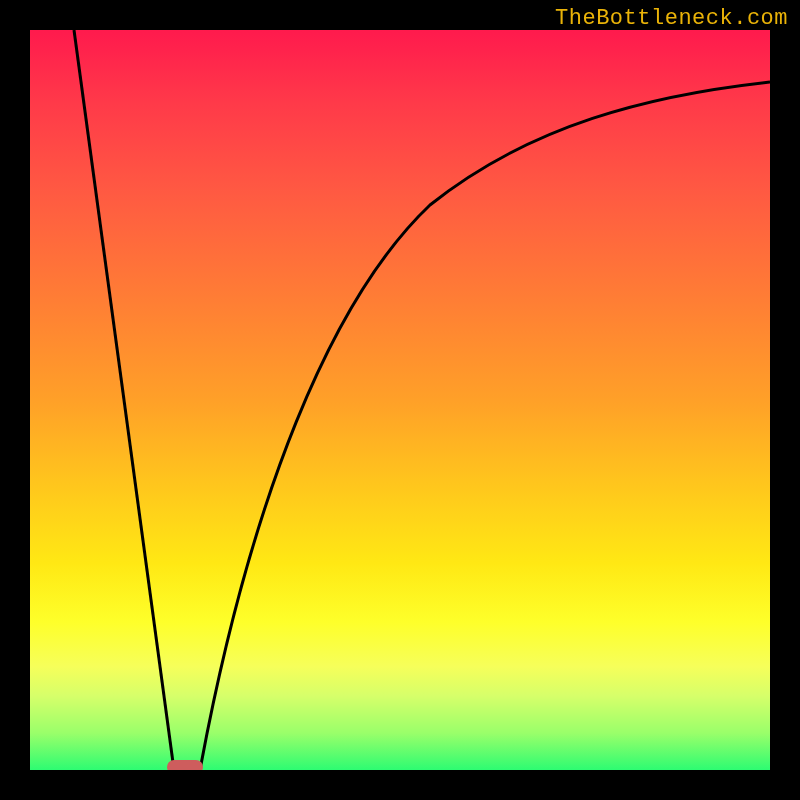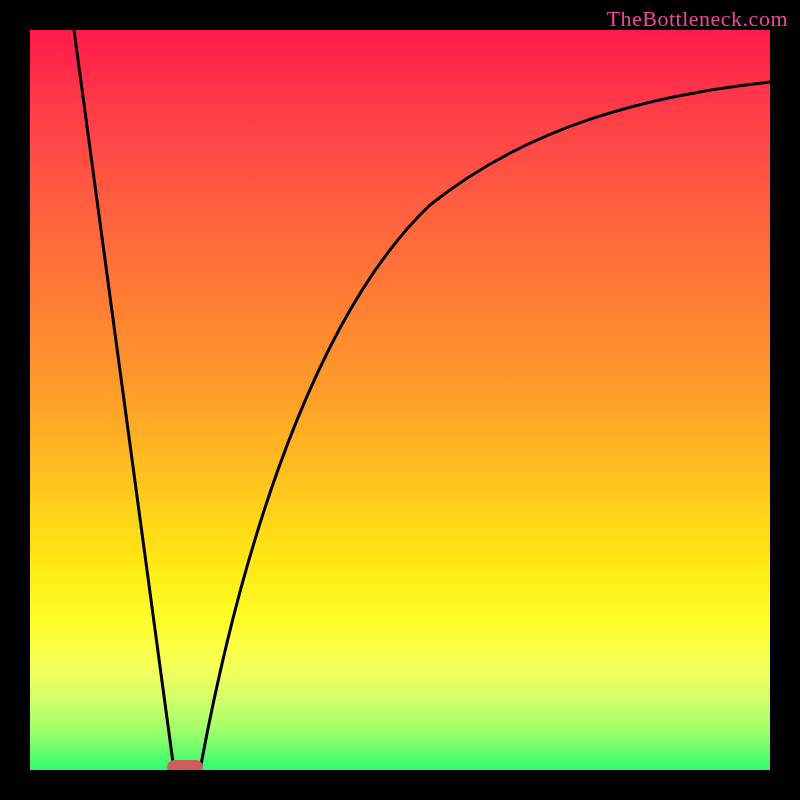--- a/index.html
+++ b/index.html
@@ -13,23 +13,23 @@
   .outer-frame {
     position: relative;
     width: 800px;
     height: 800px;
     background: #000;
   }
   .watermark {
     position: absolute;
     top: 6px;
     right: 12px;
-    font-family: Liberation Serif, serif;
+    font-family: Liberation Mono, monospace;
     font-size: 22px;
-    color: #ec4899;
+    color: #eab308;
     letter-spacing: 0.5px;
     z-index: 10;
   }
   .plot-area {
     position: absolute;
     top: 30px;
     left: 30px;
     width: 740px;
     height: 740px;
     overflow: hidden;

